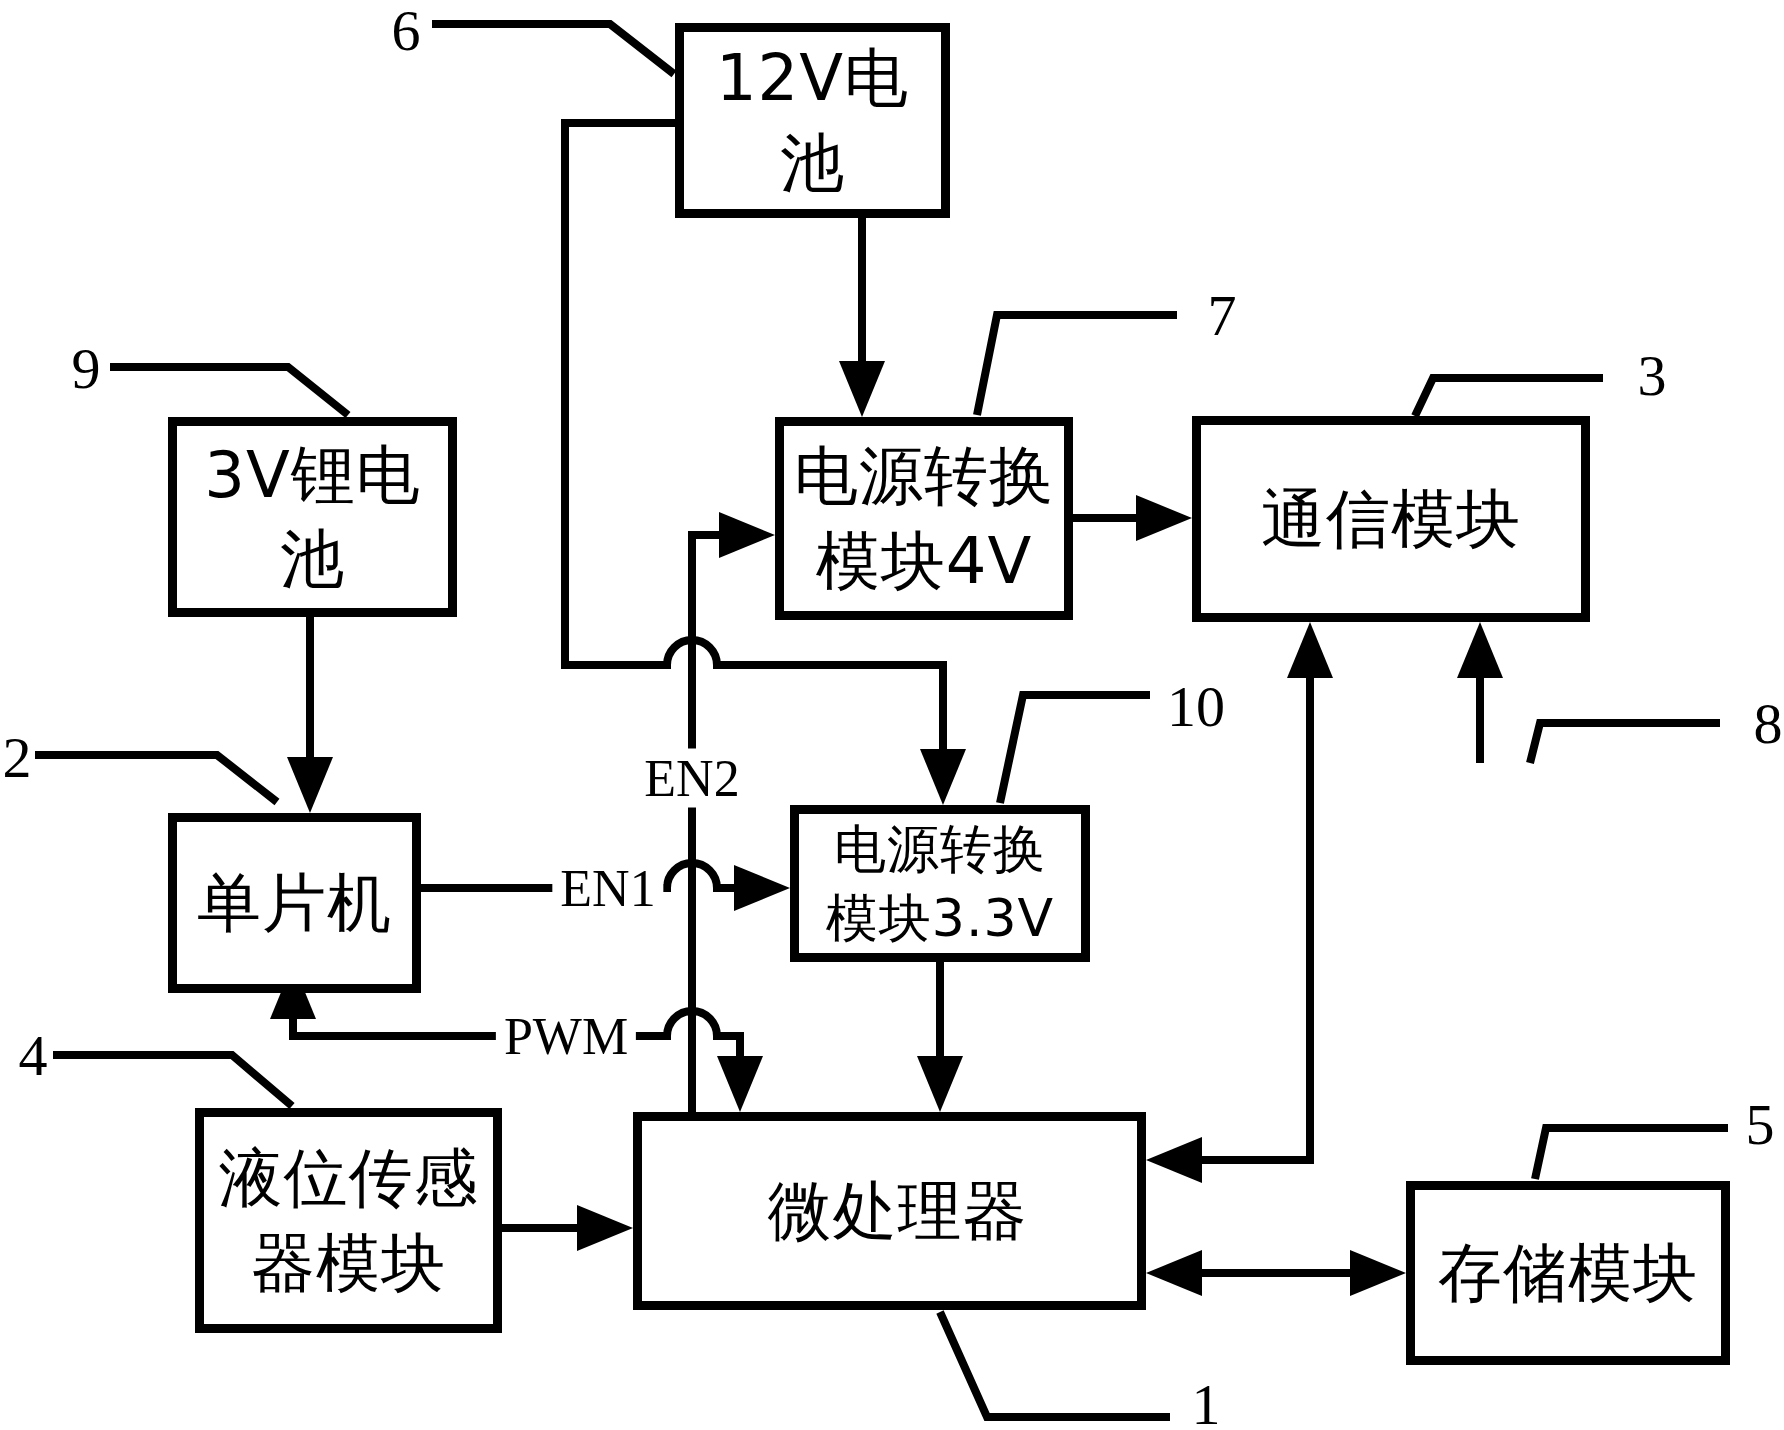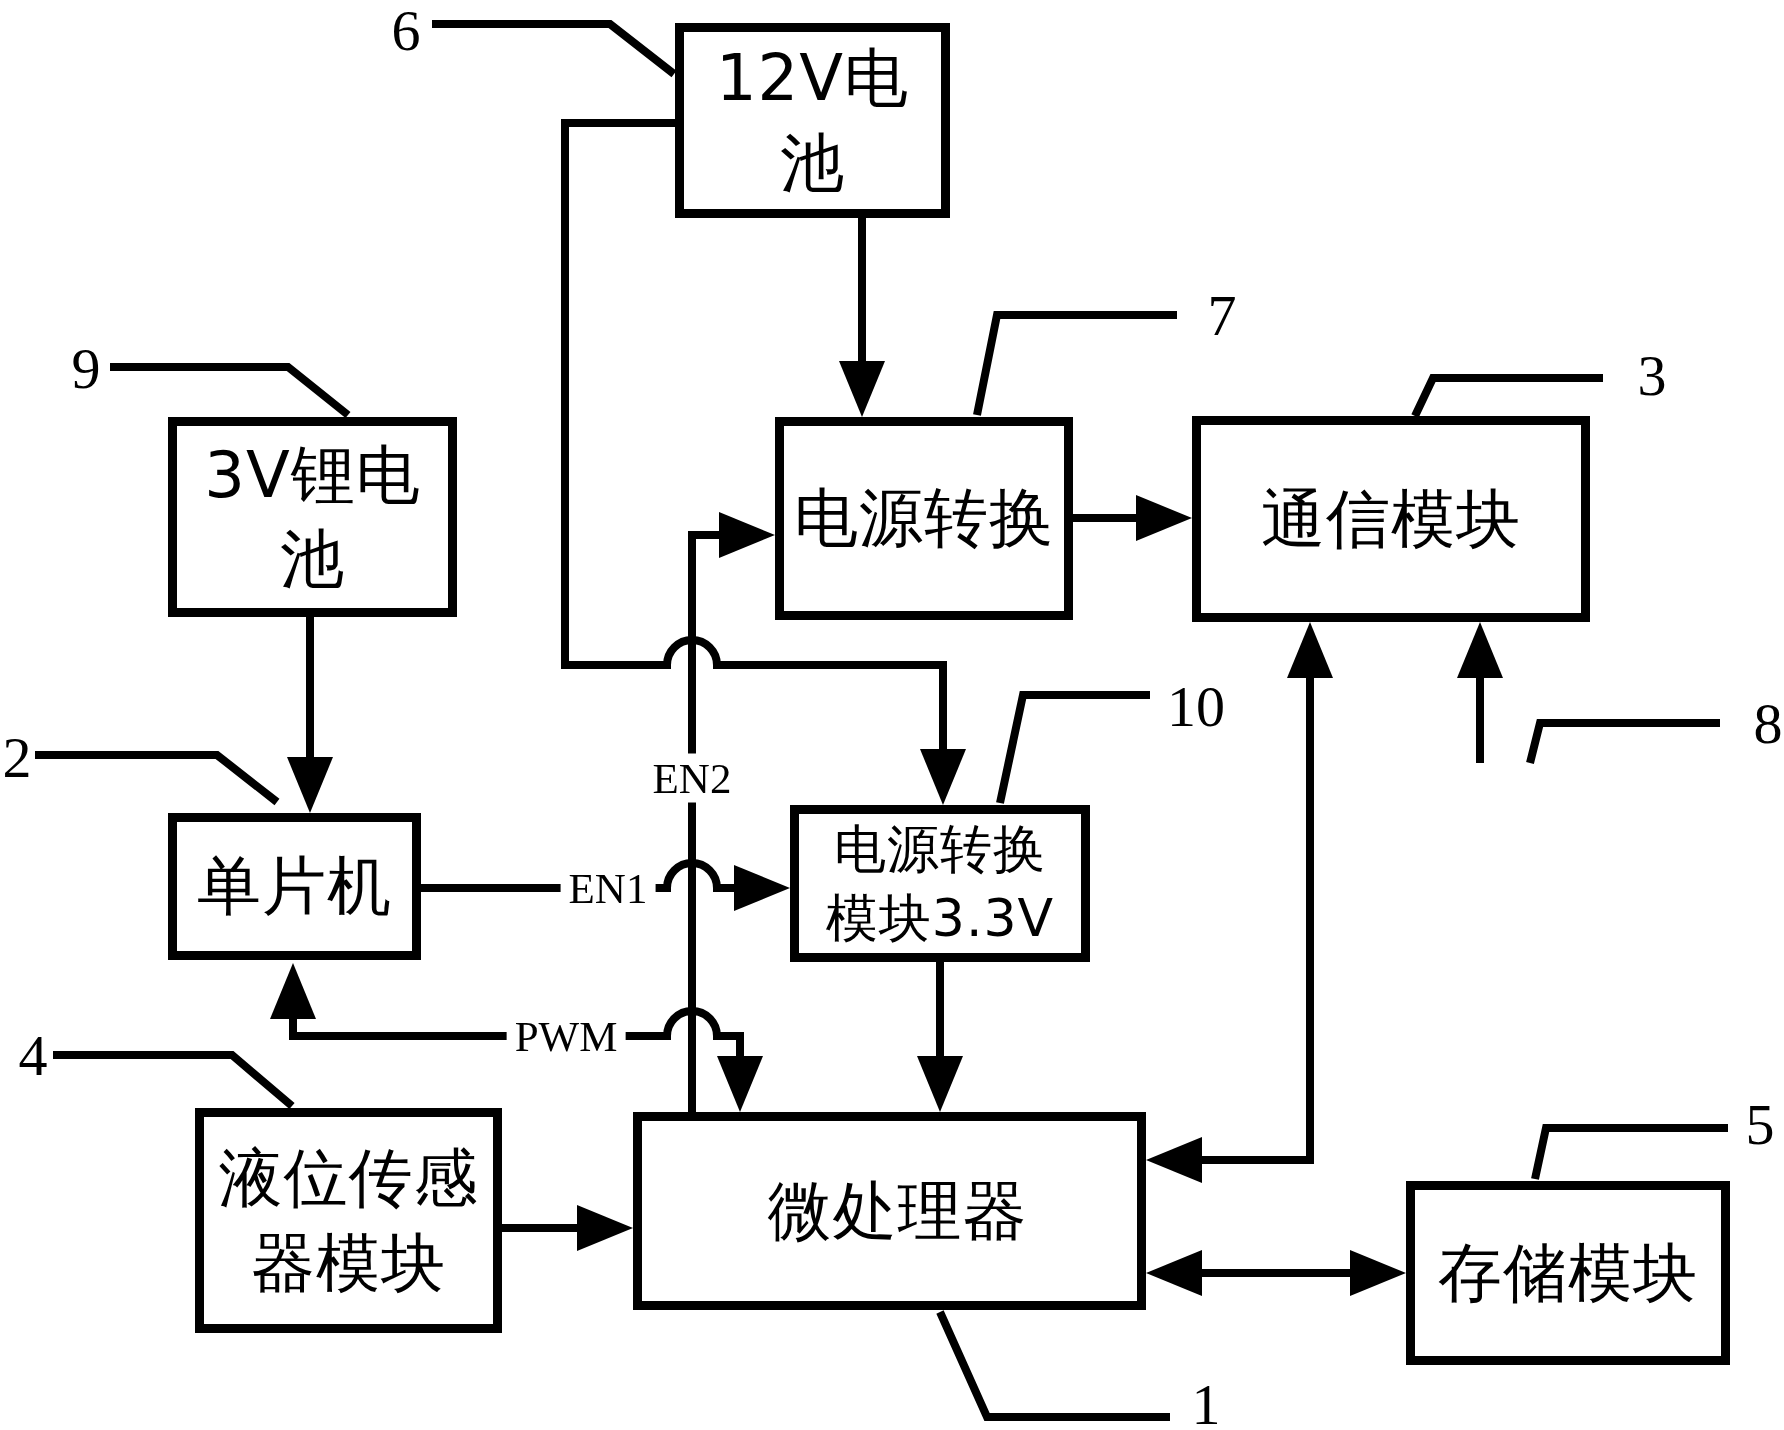--- a/index.html
+++ b/index.html
@@ -25,21 +25,21 @@
     font-size:64px;color:#000;
     line-height:1.32;
     letter-spacing:1px;
   }
   .siglabel{
     position:absolute;z-index:3;
     transform:translate(-50%,-50%);
     background:#ffffff;
     padding:0 8px;
     font-family:"Liberation Serif","DejaVu Serif",serif;
-    font-size:43px;color:#000;white-space:nowrap;
+    font-size:52px;color:#000;white-space:nowrap;
   }
   .num{
     position:absolute;z-index:3;
     transform:translate(-50%,-50%);
     font-family:"Liberation Serif","DejaVu Serif",serif;
     font-size:58px;color:#000;white-space:nowrap;
   }
 </style>
 </head>
 <body>
@@ -124,31 +124,32 @@
   </svg>
 
   <div class="block" style="left:675px;top:23px;width:275px;height:195px;">
     <span>12V电池</span>
   </div>
 
   <div class="block" style="left:168px;top:417px;width:289px;height:200px;">
     <span>3V锂电池</span>
   </div>
 
-  <div class="block" style="left:168px;top:813px;width:253px;height:147px;">
+  <div class="block" style="left:168px;top:813px;width:253px;height:180px;">
     <span>单片机</span>
   </div>
 
   <div class="block" style="left:195px;top:1108px;width:307px;height:225px;">
     <span>液位传感</span>
     <span>器模块</span>
   </div>
 
   <div class="block" style="left:775px;top:417px;width:298px;height:203px;">
     <span>电源转换</span>
+    <span>模块4V</span>
   </div>
 
   <div class="block" style="left:790px;top:805px;width:300px;height:157px;font-size:52px;">
     <span>电源转换</span>
     <span>模块3.3V</span>
   </div>
 
   <div class="block" style="left:1192px;top:416px;width:398px;height:206px;">
     <span>通信模块</span>
   </div>

